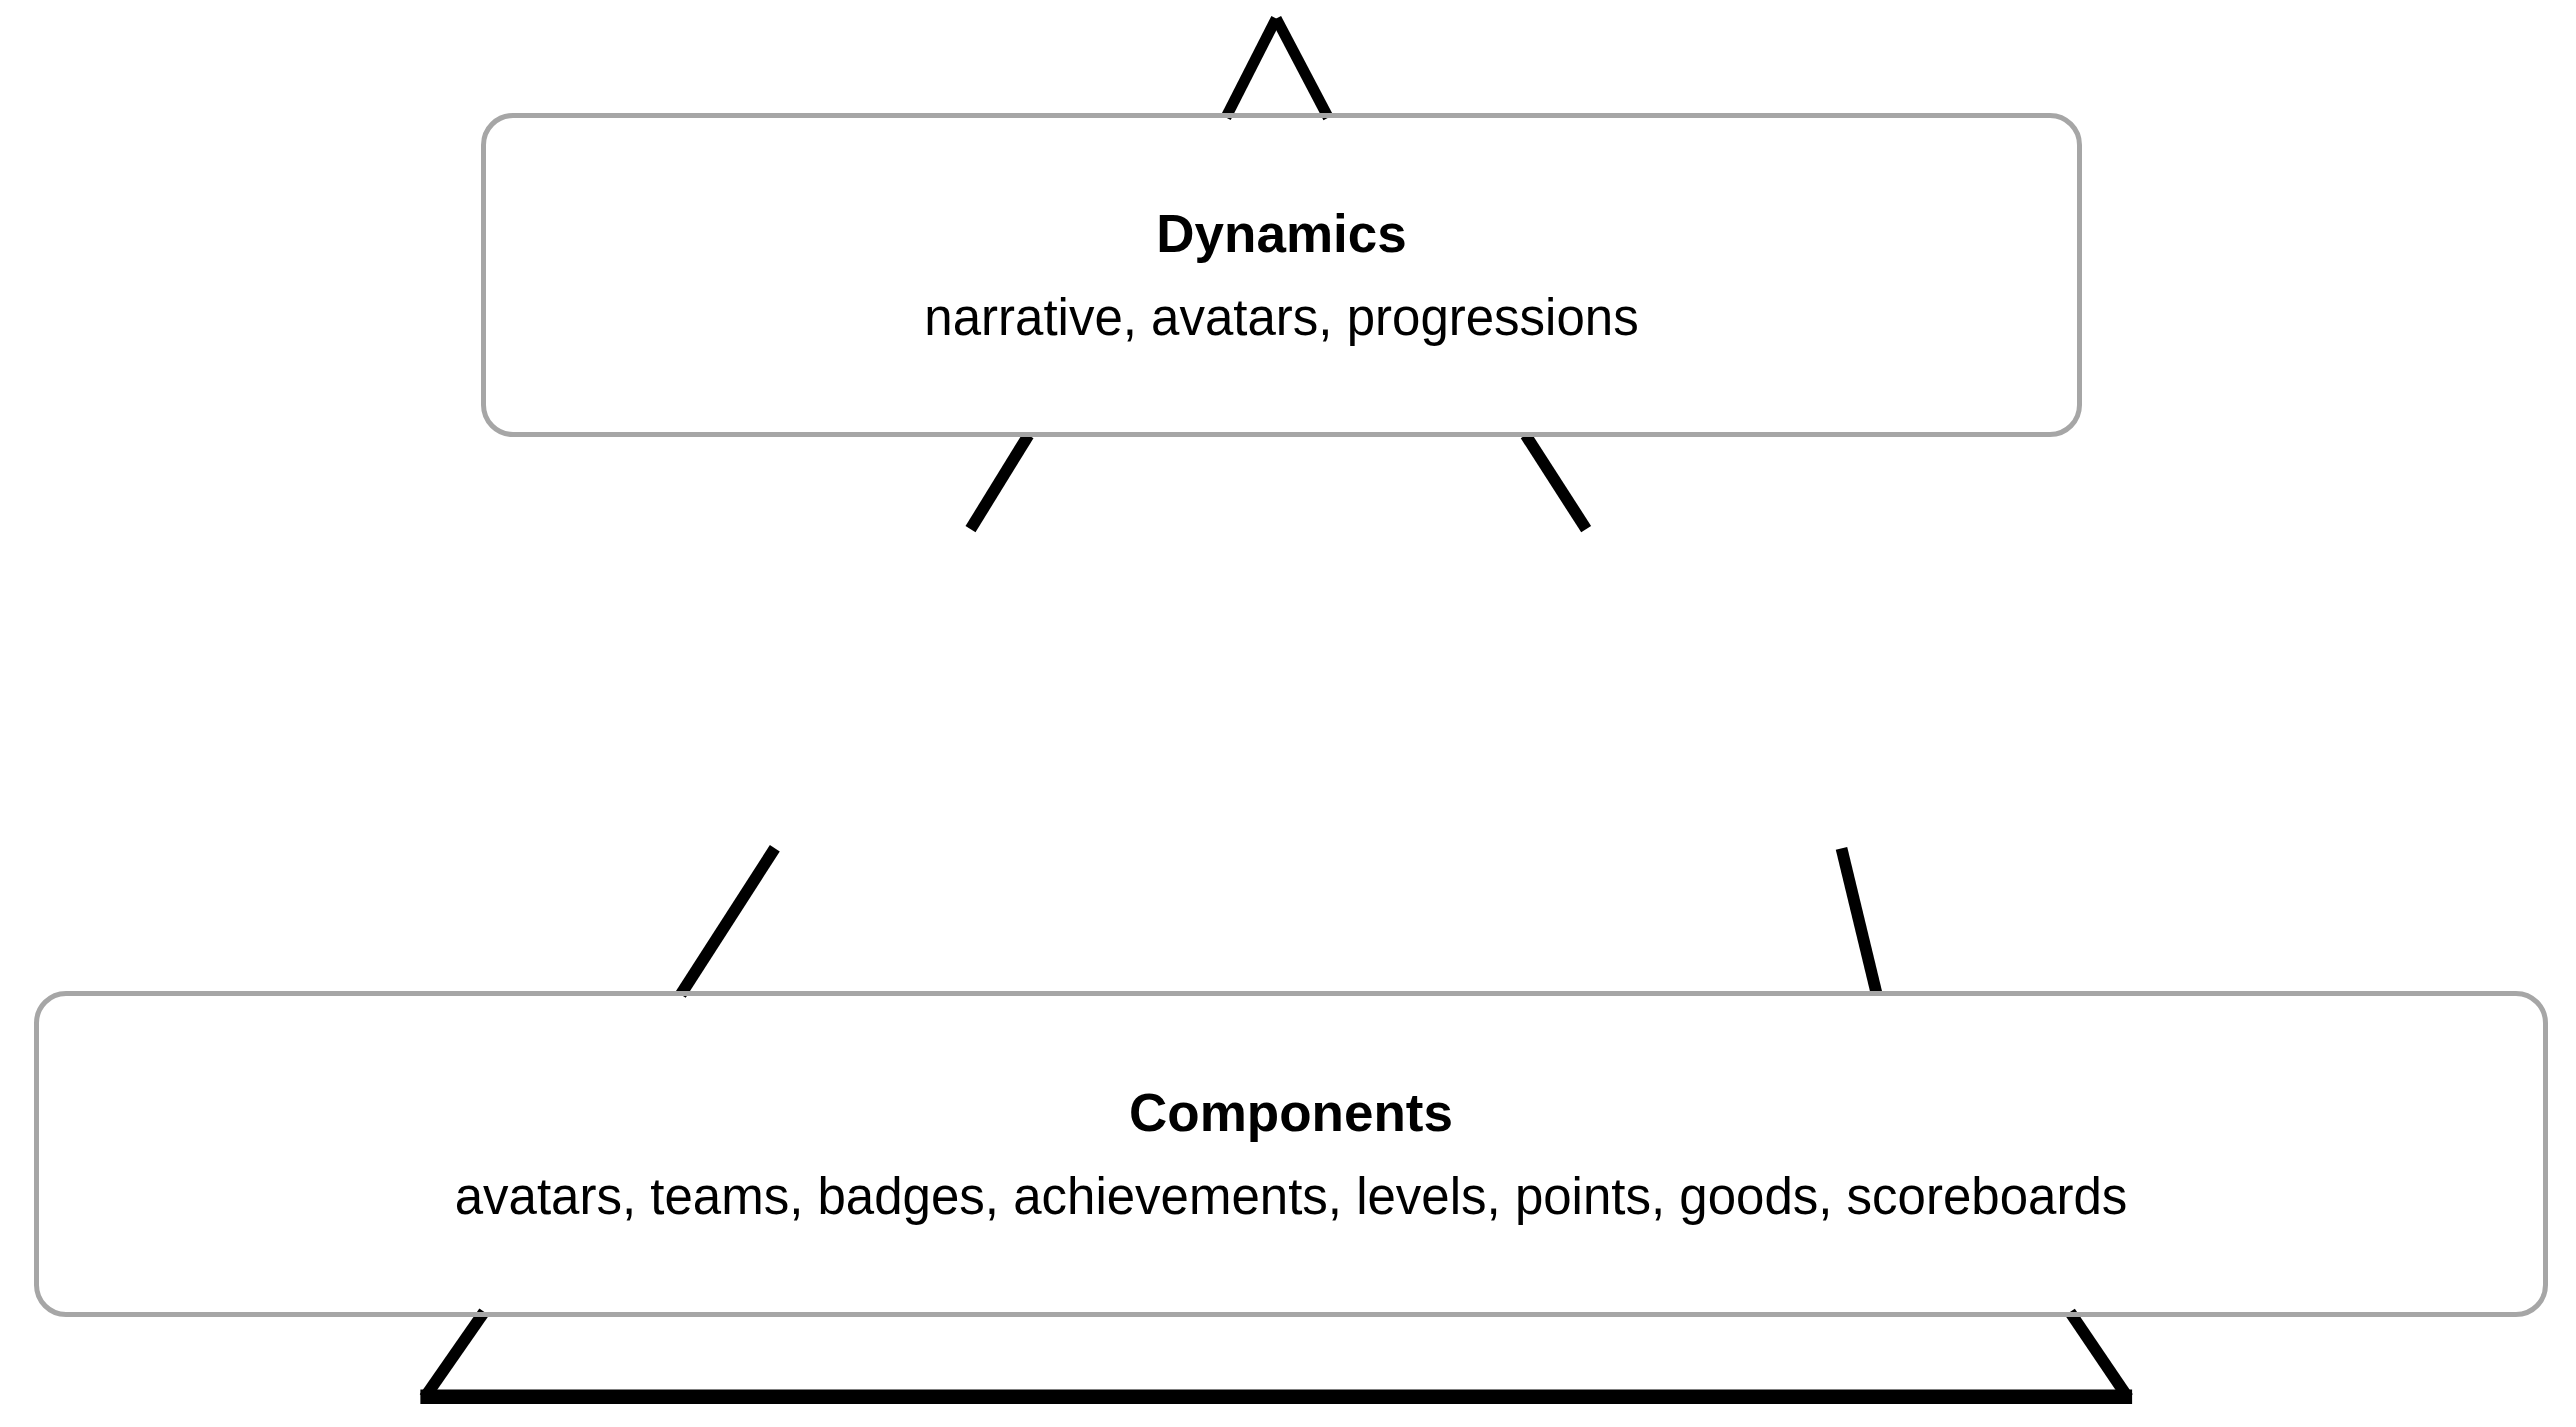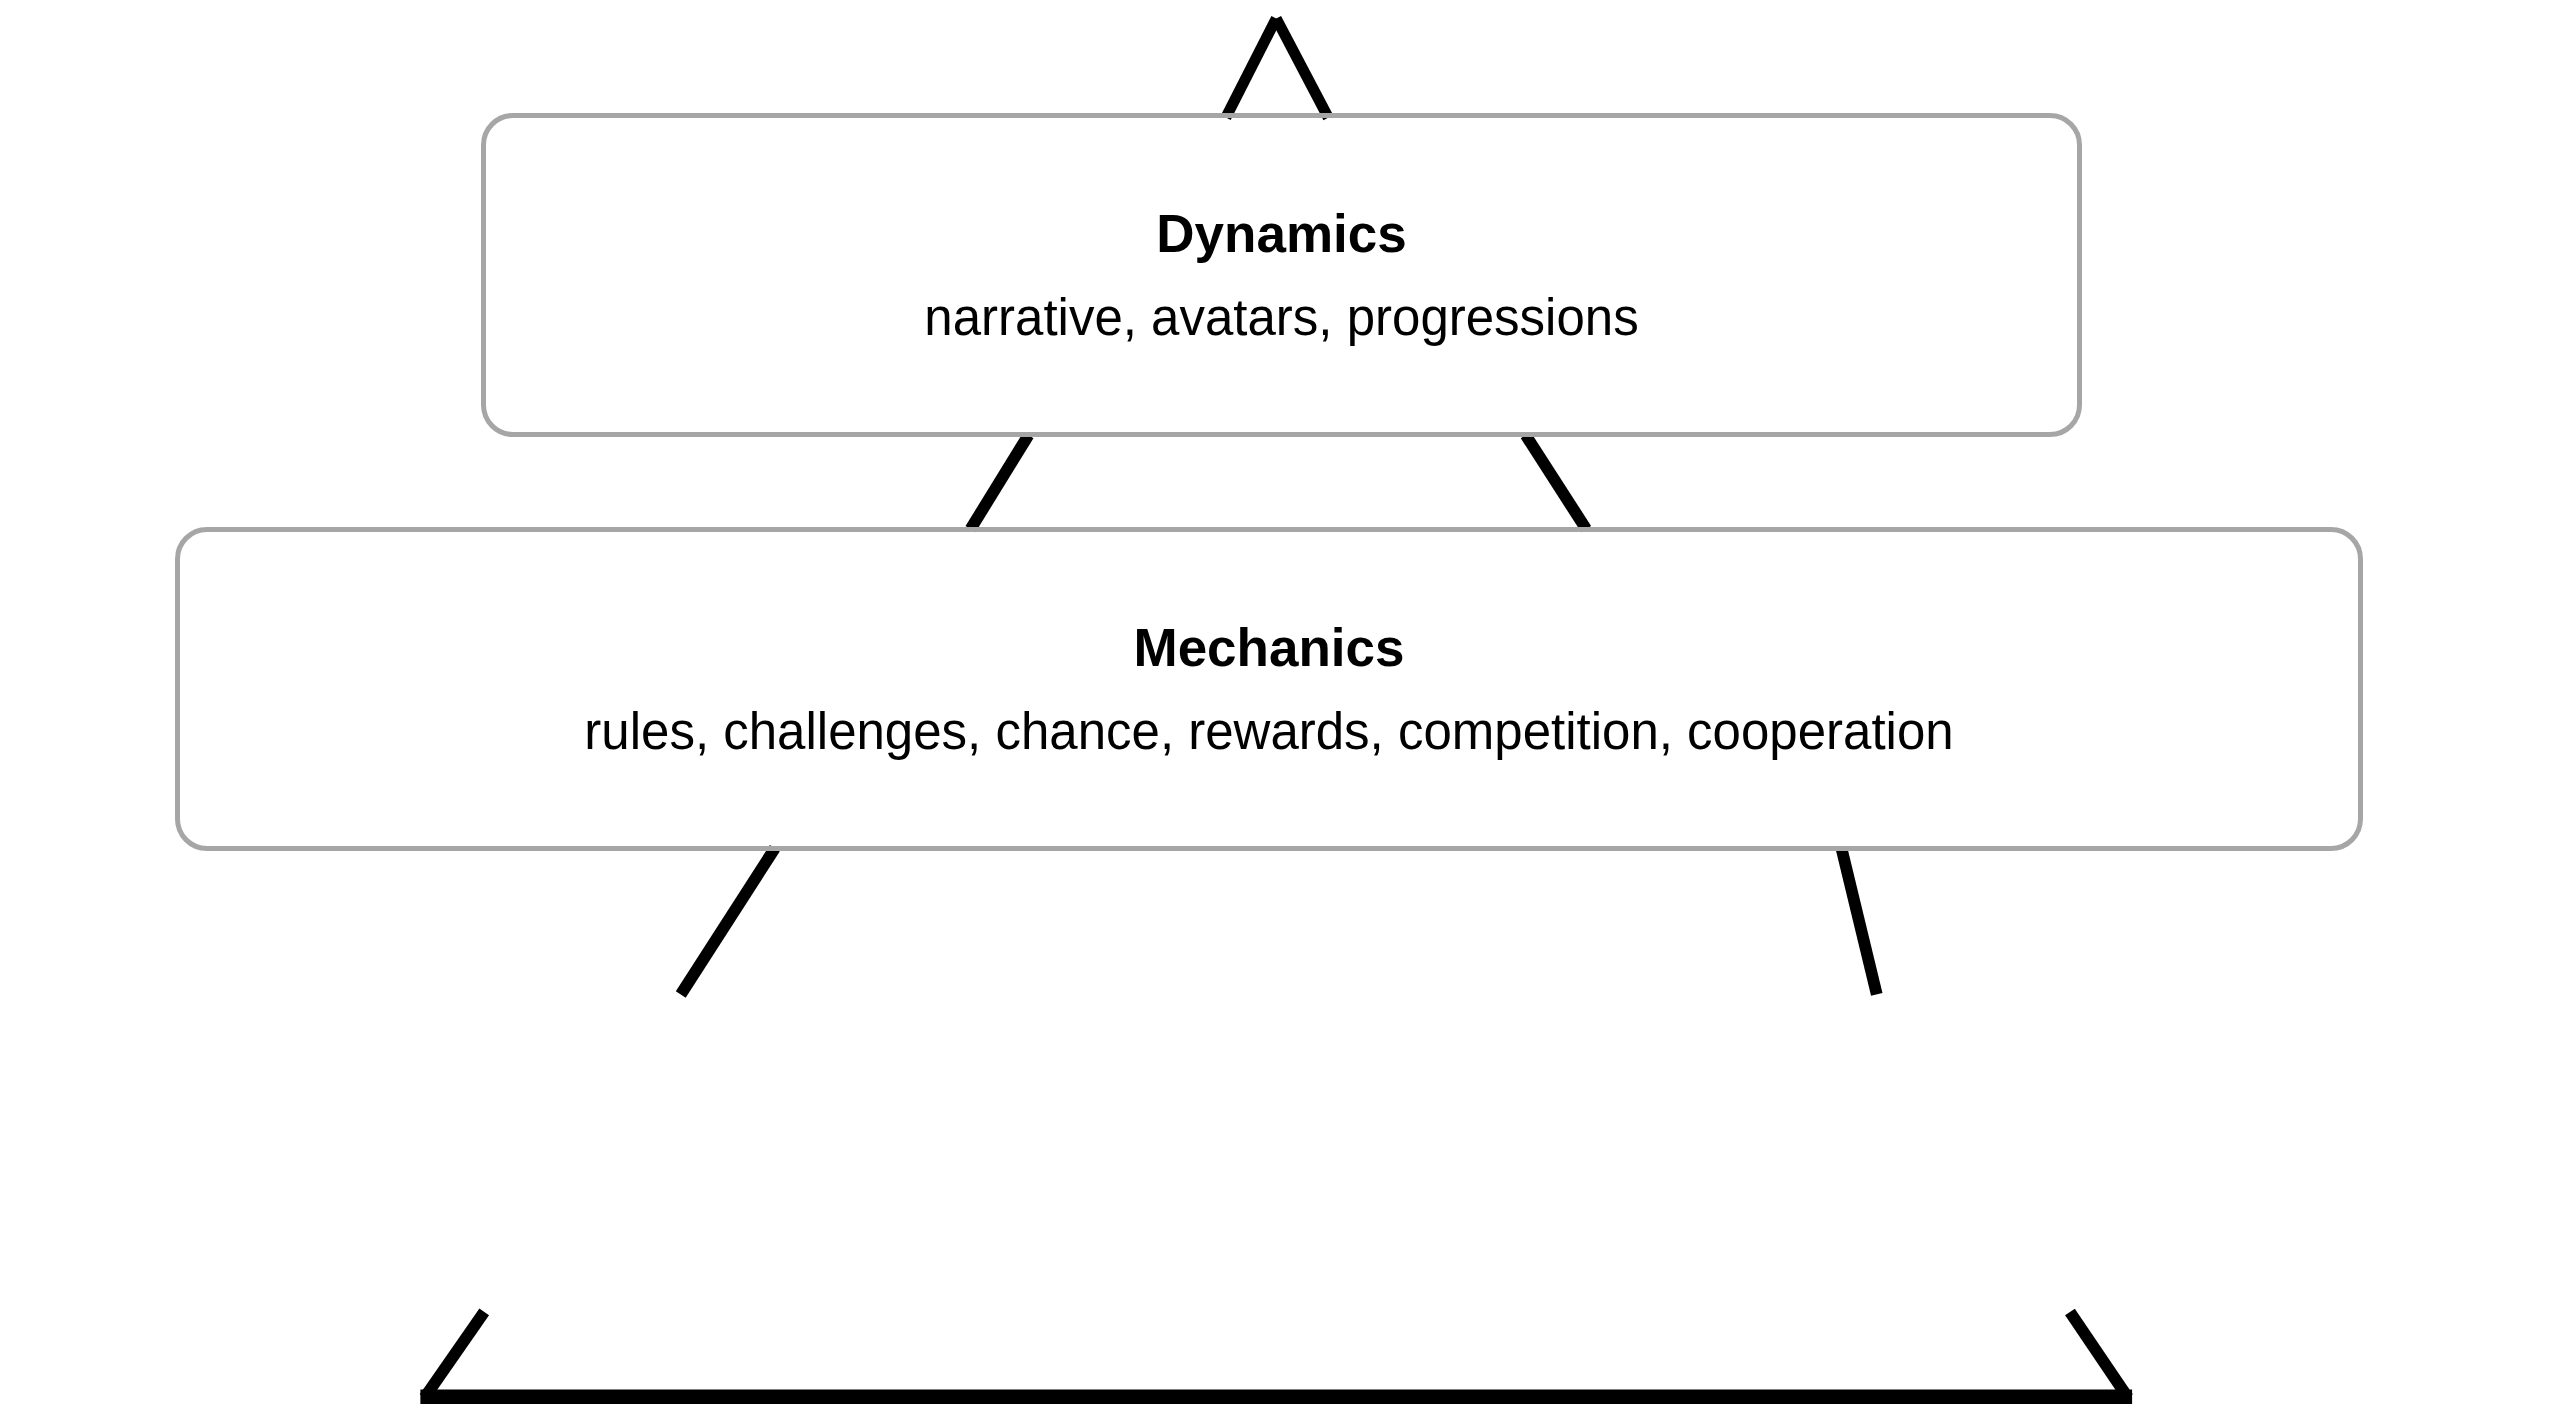--- a/index.html
+++ b/index.html
@@ -109,20 +109,20 @@
       <line x1="2464" y1="1562" x2="2533" y2="1664" stroke="#000000" stroke-width="14" stroke-linecap="butt"></line>
       <line x1="500" y1="1663" x2="2538" y2="1663" stroke="#000000" stroke-width="17" stroke-linecap="butt"></line>
     </g>
   </svg>
 
   <div class="layer-box" id="box-dynamics">
     <div class="layer-title">Dynamics</div>
     <div class="layer-items">narrative, avatars, progressions</div>
   </div>
 
-  <div class="layer-box" id="box-mechanics">
-    <div class="layer-title">Mechanics</div>
-    <div class="layer-items">rules, challenges, chance, rewards, competition, cooperation</div>
+
+  <div class="layer-box" id="box-components">
+    <div class="layer-title">Components</div>
+    <div class="layer-items">avatars, teams, badges, achievements, levels, points, goods, scoreboards</div>
   </div>
-
 
 </div>
 
 
 </body></html>

